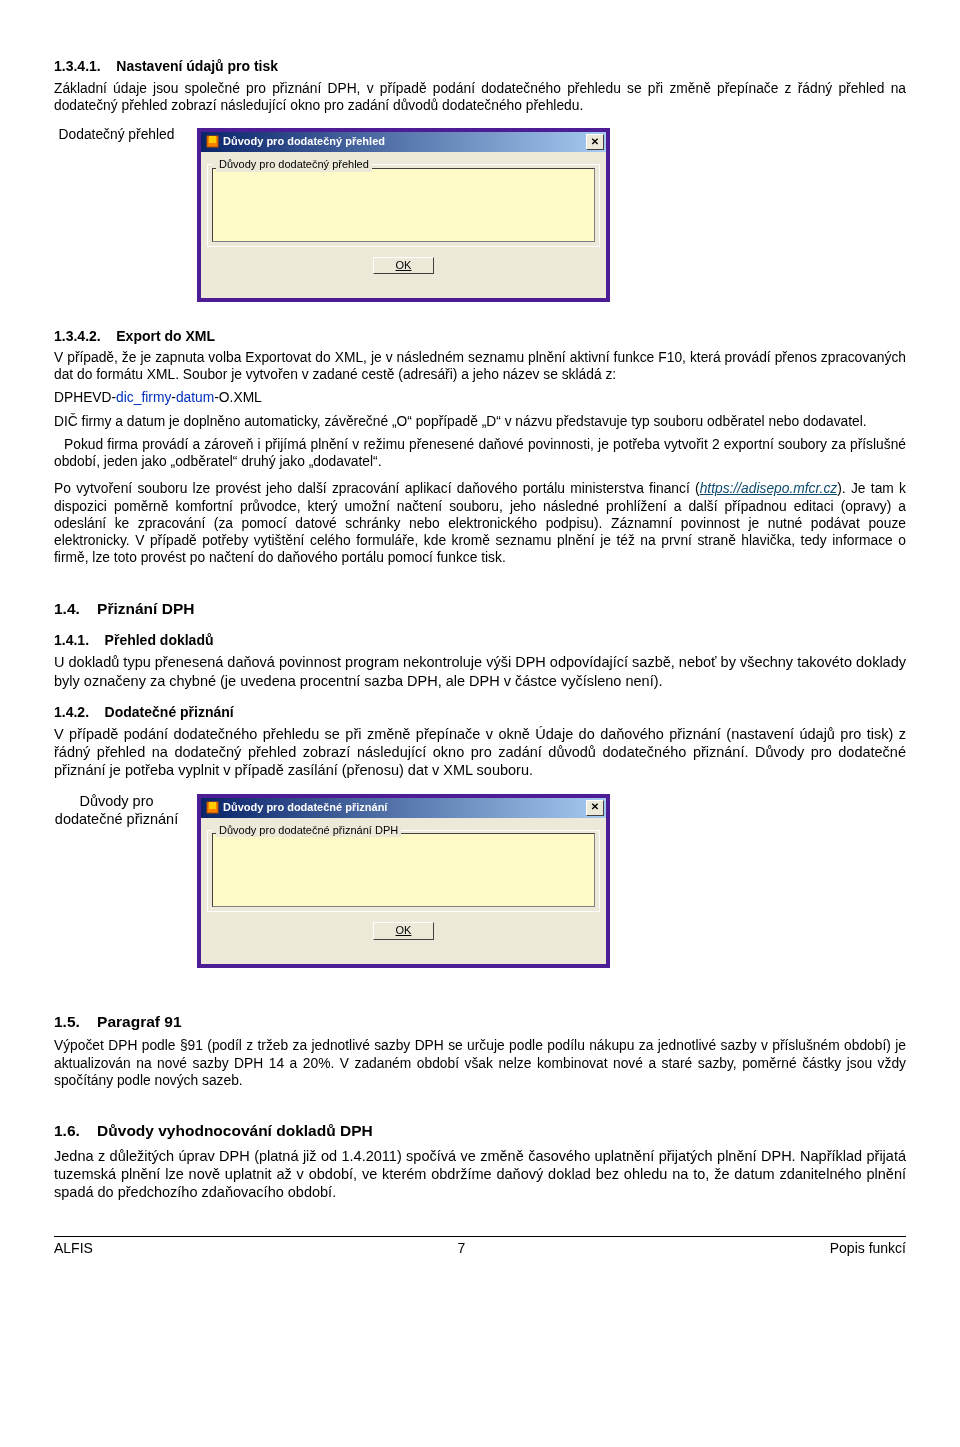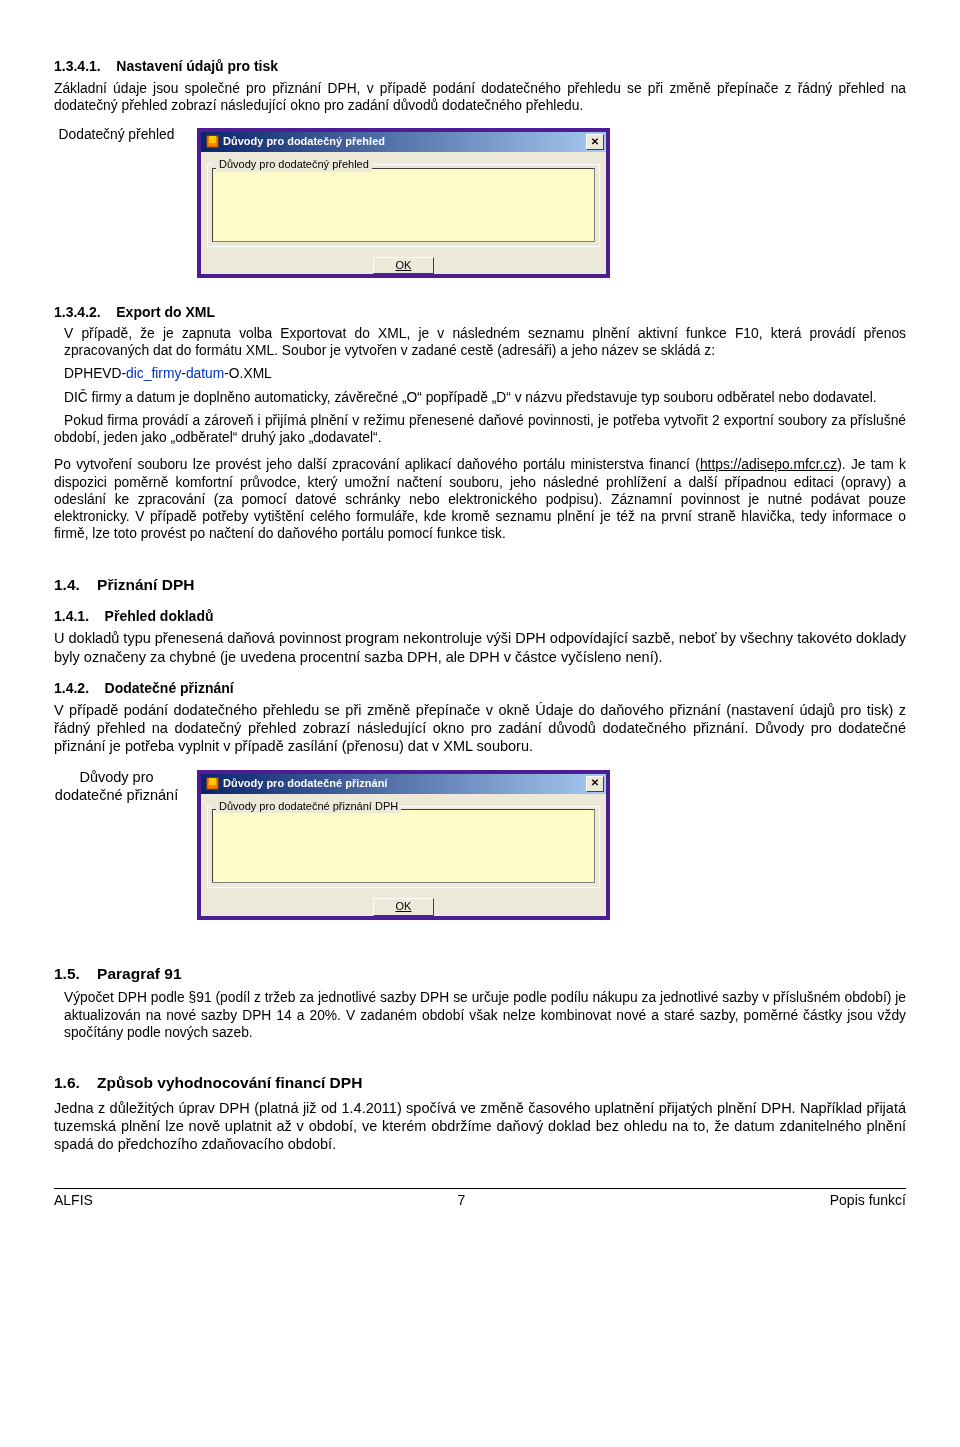--- a/index.html
+++ b/index.html
@@ -9,21 +9,21 @@
     color: #000;
     margin: 0;
     padding: 44px 54px 30px 54px;
     width: 960px;
     box-sizing: border-box;
     background: #fff;
   }
   .h-num { font-weight: bold; font-size: 14px; margin: 14px 0 3px 0; }
   .h-sec { font-weight: bold; font-size: 15.5px; margin: 32px 0 6px 0; }
   p { margin: 4px 0 10px 0; text-align: justify; }
-  .tight { margin: 2px 0 6px 10px; }
+  .tight { margin: 2px 0 6px 0; }
   .just { text-align: justify; }
   .dialog {
     display: inline-block;
     border: 4px solid #4c1d95;
     background: #ece9d8;
     font-family: Tahoma, Arial, sans-serif;
     font-size: 11px;
     margin: 4px 0 12px 0;
     vertical-align: top;
   }
@@ -70,36 +70,36 @@
     font-size: 11px;
     color: #000;
   }
   .textarea {
     background: #fffbc8;
     border: 1px solid #808080;
     border-top-color:#404040; border-left-color:#404040;
     height: 72px;
     margin-top: -10px;
   }
-  .okrow { text-align: center; padding: 4px 0 0 0; }
+  .okrow { text-align: center; padding: 4px 0 24px 0; }
   .ok {
     display: inline-block;
     background: #ece9d8;
     border: 1px solid #404040;
     border-top-color:#fff; border-left-color:#fff;
     padding: 1px 22px;
     font-size: 11px;
     font-family: Tahoma, Arial;
     text-decoration: underline;
   }
   .row { display: flex; align-items: flex-start; gap: 18px; }
   .label-col { width: 125px; padding-top: 2px; text-align: center; }
   .dlg-col { flex: 0 0 auto; }
   .blue { color: #0030c0; }
-  a.link { color: #000000; text-decoration: underline; }
+  a.link { color: #0c4a6e; text-decoration: underline; font-style: italic; }
   .footer {
     margin-top: 35px;
     border-top: 1px solid #000;
     padding-top: 3px;
     display: flex;
     justify-content: space-between;
     font-size: 14px;
   }
   .footer .center { text-align:center; flex:1; }
 </style>
@@ -201,21 +201,21 @@
 <div class="h-sec">
   <span>1.5.</span>
   &nbsp;&nbsp;
   <span>Paragraf 91</span>
 </div>
 <p class="just tight">Výpočet DPH podle §91 (podíl z tržeb za jednotlivé sazby DPH se určuje podle podílu nákupu za jednotlivé sazby v příslušném období) je aktualizován na nové sazby DPH 14 a 20%. V zadaném období však nelze kombinovat nové a staré sazby, poměrné částky jsou vždy spočítány podle nových sazeb.</p>
 
 <div class="h-sec">
   <span>1.6.</span>
   &nbsp;&nbsp;
-  <span>Způsob vyhodnocování financí DPH</span>
+  <span>Důvody vyhodnocování dokladů DPH</span>
 </div>
 <p class="just" style="font-size:14.5px">Jedna z důležitých úprav DPH (platná již od 1.4.2011) spočívá ve změně časového uplatnění přijatých plnění DPH. Například přijatá tuzemská plnění lze nově uplatnit až v období, ve kterém obdržíme daňový doklad bez ohledu na to, že datum zdanitelného plnění spadá do předchozího zdaňovacího období.</p>
 
 <div class="footer">
   <span>ALFIS</span>
   <span class="center">7</span>
   <span>Popis funkcí</span>
 </div>
 
 </body></html>

